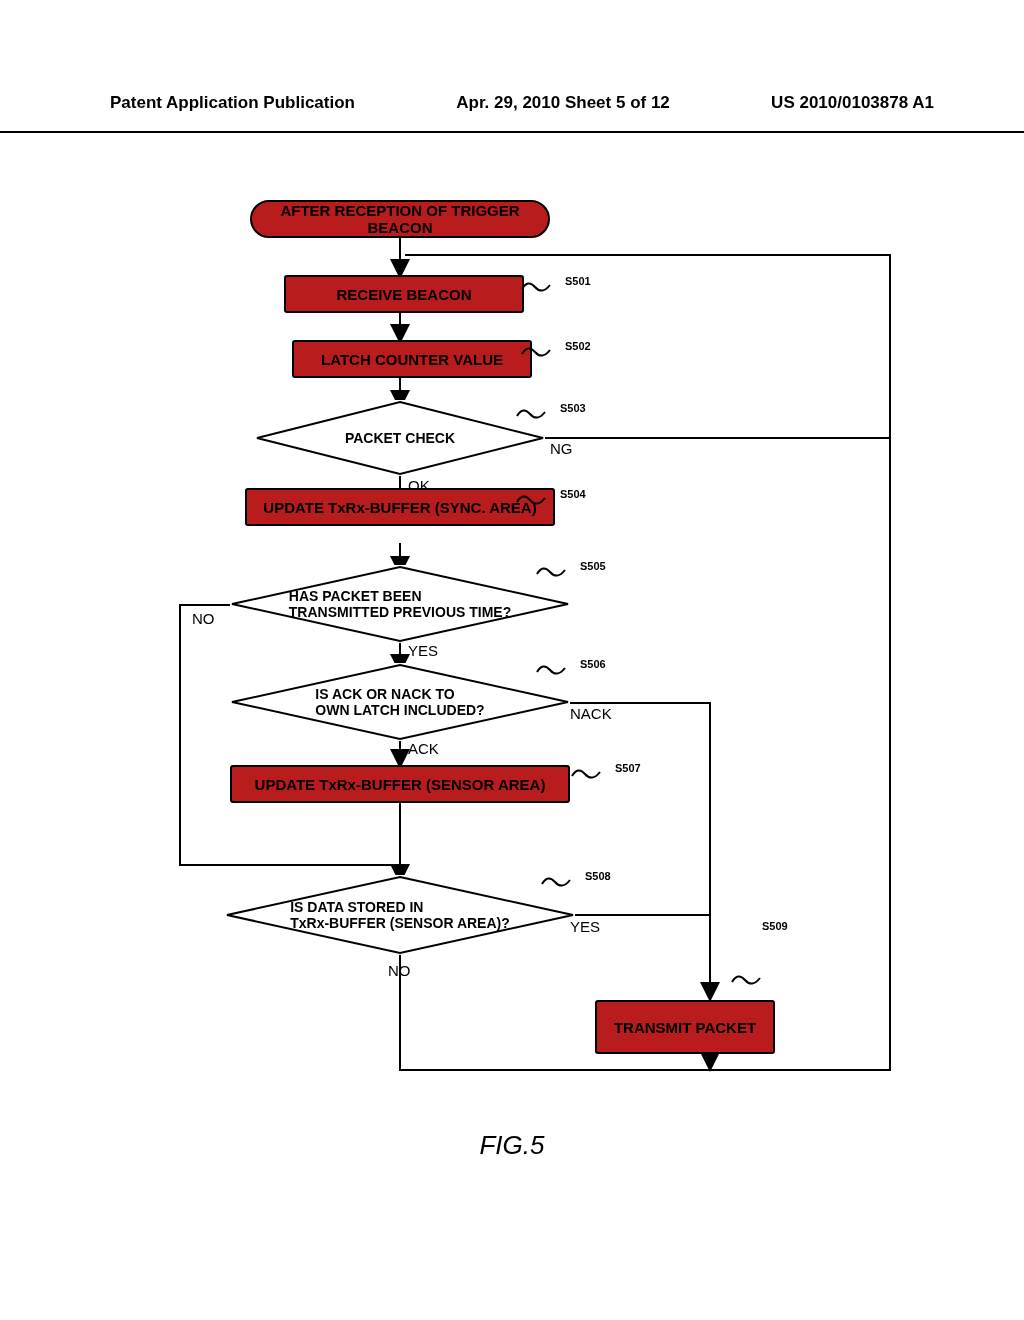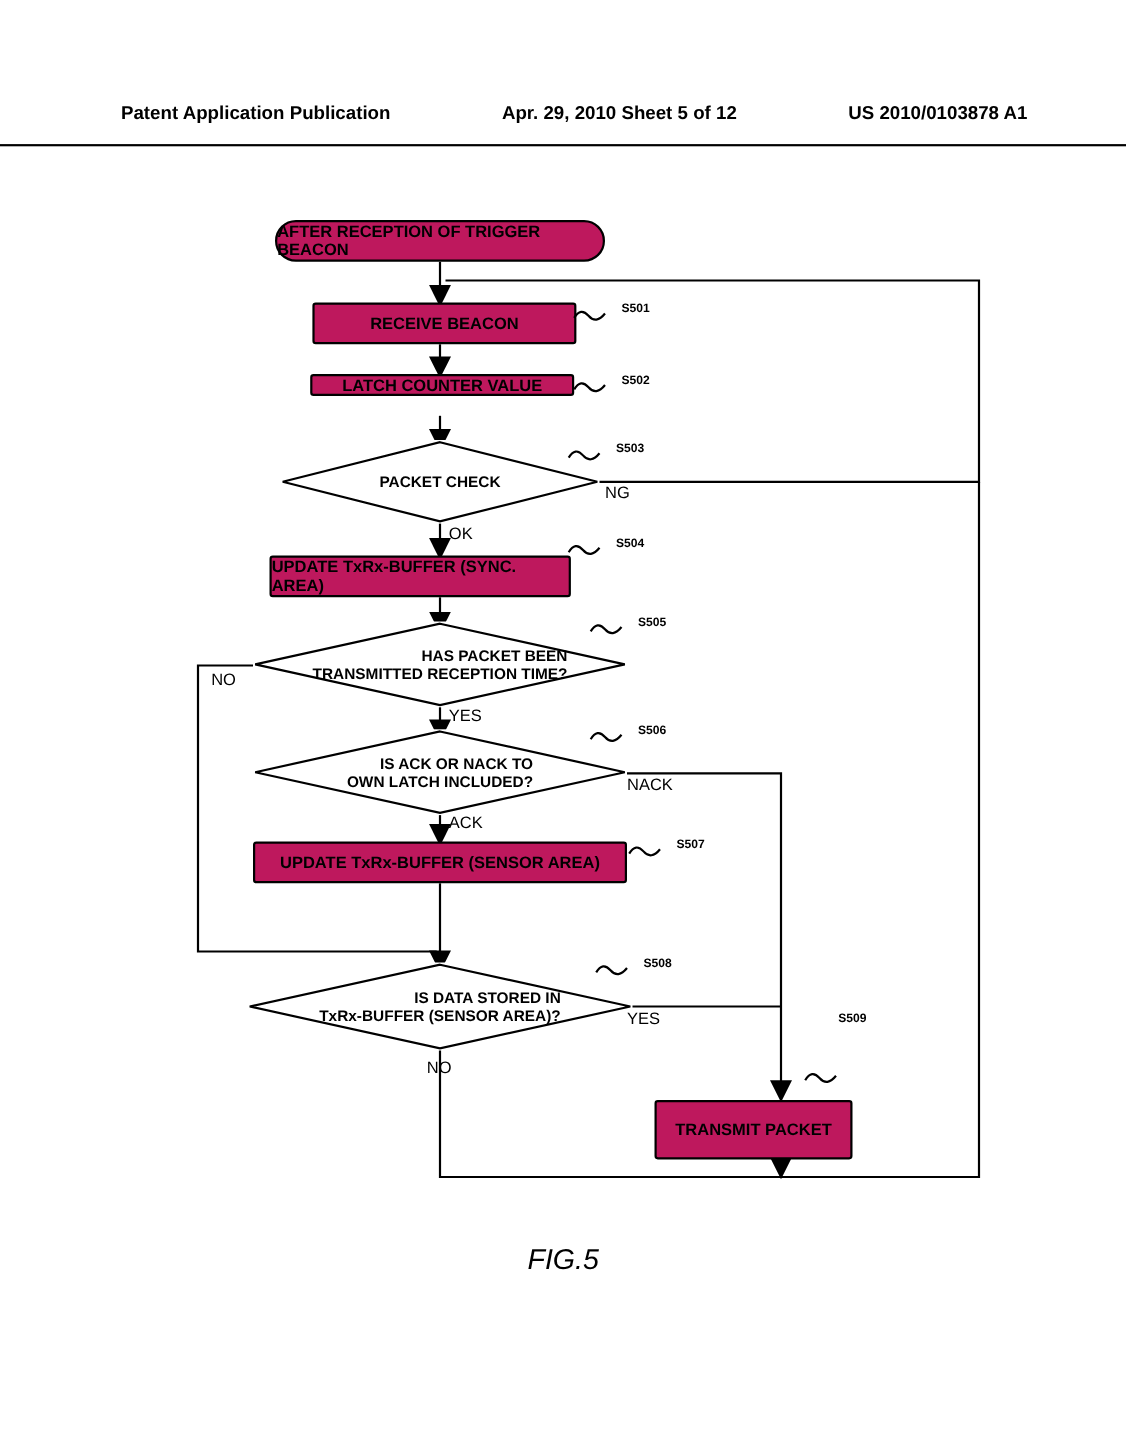--- a/index.html
+++ b/index.html
@@ -2,23 +2,23 @@
 <html><head>
 <meta charset="utf-8">
 <style>
 *{margin:0;padding:0;box-sizing:border-box}
 body{font-family:Arial,Helvetica,sans-serif;background:#fff;width:1024px;height:1320px;position:relative}
 .hdr{position:absolute;top:93px;left:0;width:100%;border-bottom:2px solid #000;padding:0 0 18px 0}
 .hdr-inner{display:flex;justify-content:space-between;padding:0 90px 0 110px}
 .hdr span{font-size:17px;font-weight:bold}
 .canvas{position:absolute;top:200px;left:150px;width:760px;height:915px}
 .canvas svg{position:absolute;top:0;left:0}
-.box{position:absolute;border:2px solid #000;background:#be185d;display:flex;align-items:center;justify-content:center;font-size:15px;font-weight:bold;border-radius:3px}
+.box{position:absolute;border:2px solid #000;background:#b91c1c;display:flex;align-items:center;justify-content:center;text-align:center;font-size:15px;font-weight:bold;border-radius:3px}
 .term{border-radius:20px}
-.diamond{position:absolute;background:#fff;font-size:14px;font-weight:bold;text-align:right;display:flex;align-items:center;justify-content:center}
+.diamond{position:absolute;background:#fff;font-size:14px;font-weight:bold;text-align:left;display:flex;align-items:center;justify-content:center}
 .diamond svg{position:absolute;top:0;left:0;width:100%;height:100%}
 .diamond .txt{position:relative;z-index:2;line-height:1.15}
 .lbl{position:absolute;font-size:15px;font-weight:normal}
 .slbl{position:absolute;font-size:11px;font-weight:bold}
 .figcap{position:absolute;top:1130px;left:0;width:100%;text-align:center;font-size:26px;font-weight:normal;font-style:italic}
 .squig{position:absolute}
 </style>
 </head>
 <body>
 
@@ -74,55 +74,55 @@
 </div>
 
 <div class="box" style="left:134px;top:75px;width:240px;height:38px">
   <span>RECEIVE BEACON</span>
 </div>
 <svg class="squig" style="left:370px;top:75px" width="45" height="20">
       <path d="M2,14 Q8,4 15,12 T30,10" fill="none" stroke="#000" stroke-width="2"></path>
     </svg>
 <div class="slbl" style="left:415px;top:75px">S501</div>
 
-<div class="box" style="left:132px;top:140px;width:240px;height:20px">
+<div class="box" style="left:142px;top:140px;width:240px;height:38px">
   <span>LATCH COUNTER VALUE</span>
 </div>
 <svg class="squig" style="left:370px;top:140px" width="45" height="20">
       <path d="M2,14 Q8,4 15,12 T30,10" fill="none" stroke="#000" stroke-width="2"></path>
     </svg>
 <div class="slbl" style="left:415px;top:140px">S502</div>
 
 <div class="diamond" style="left:105px;top:200px;width:290px;height:76px">
   <svg viewBox="0 0 290 76" preserveAspectRatio="none">
         <polygon points="145,2 288,38 145,74 2,38" fill="#fff" stroke="#000" stroke-width="2"></polygon>
       </svg>
   <div class="txt">PACKET CHECK</div>
 </div>
 <svg class="squig" style="left:365px;top:202px" width="45" height="20">
       <path d="M2,14 Q8,4 15,12 T30,10" fill="none" stroke="#000" stroke-width="2"></path>
     </svg>
 <div class="slbl" style="left:410px;top:202px">S503</div>
 <div class="lbl" style="left:258px;top:277px">OK</div>
 <div class="lbl" style="left:400px;top:240px">NG</div>
 
-<div class="box" style="left:95px;top:305px;width:274px;height:38px">
+<div class="box" style="left:95px;top:288px;width:310px;height:38px">
   <span>UPDATE TxRx-BUFFER (SYNC. AREA)</span>
 </div>
 <svg class="squig" style="left:365px;top:288px" width="45" height="20">
       <path d="M2,14 Q8,4 15,12 T30,10" fill="none" stroke="#000" stroke-width="2"></path>
     </svg>
 <div class="slbl" style="left:410px;top:288px">S504</div>
 
 <div class="diamond" style="left:80px;top:365px;width:340px;height:78px">
   <svg viewBox="0 0 340 78" preserveAspectRatio="none">
         <polygon points="170,2 338,39 170,76 2,39" fill="#fff" stroke="#000" stroke-width="2"></polygon>
       </svg>
   <div class="txt" style="white-space:pre-line">HAS PACKET BEEN
-TRANSMITTED RECEPTION TIME?</div>
+TRANSMITTED PREVIOUS TIME?</div>
 </div>
 <svg class="squig" style="left:385px;top:360px" width="45" height="20">
       <path d="M2,14 Q8,4 15,12 T30,10" fill="none" stroke="#000" stroke-width="2"></path>
     </svg>
 <div class="slbl" style="left:430px;top:360px">S505</div>
 <div class="lbl" style="left:258px;top:442px">YES</div>
 <div class="lbl" style="left:42px;top:410px">NO</div>
 
 <div class="diamond" style="left:80px;top:463px;width:340px;height:78px">
   <svg viewBox="0 0 340 78" preserveAspectRatio="none">

